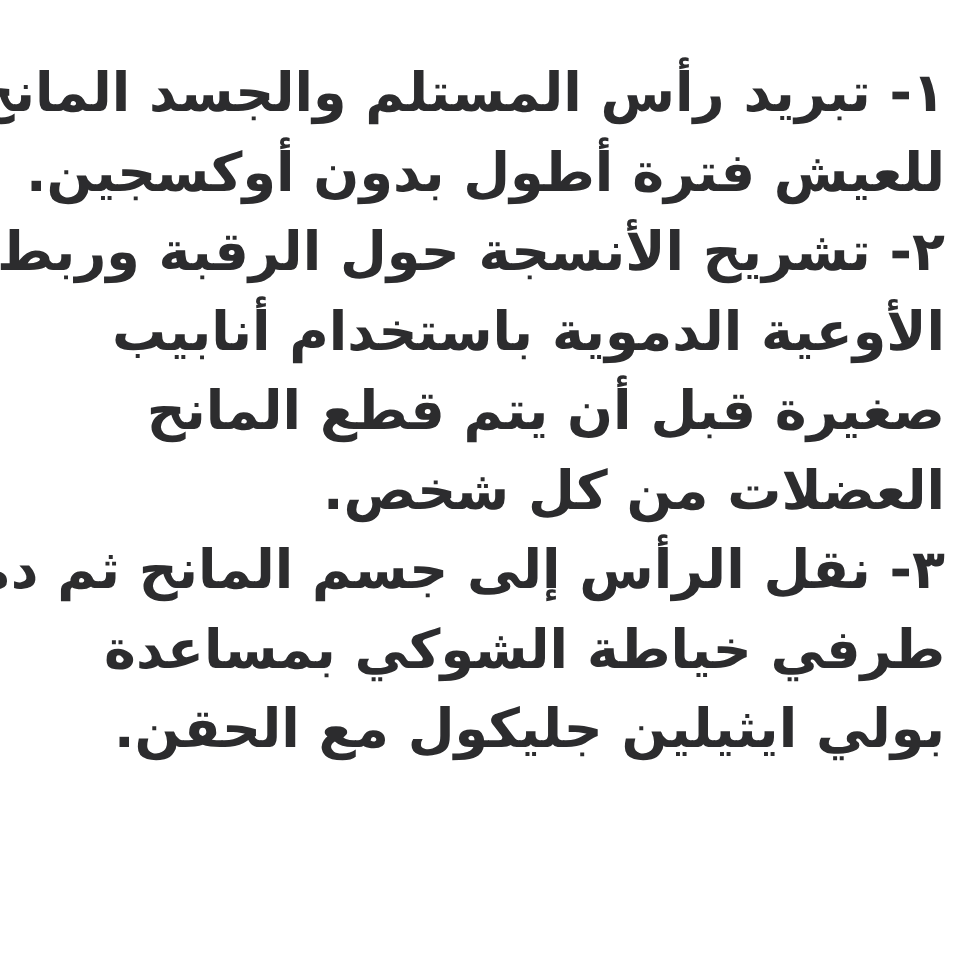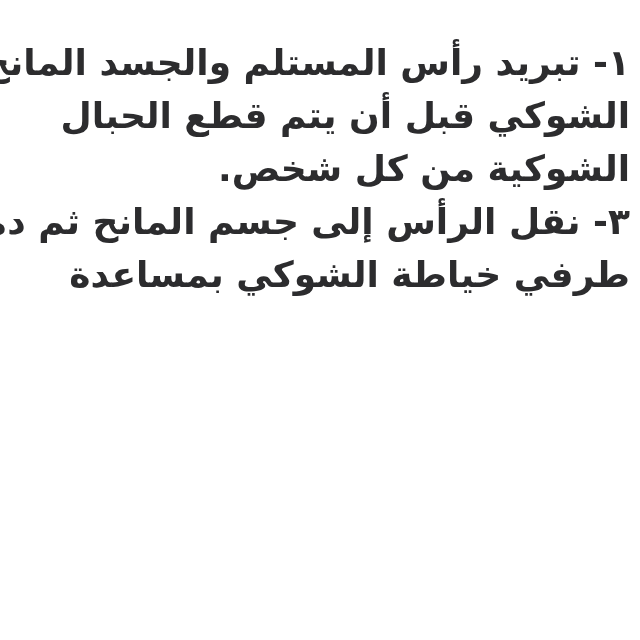--- a/index.html
+++ b/index.html
@@ -29,18 +29,22 @@
   .text-line {
     white-space: nowrap;
   }
 </style>
 </head>
 <body>
 
 <div class="page">
   <div class="text-block" dir="rtl">
     <div class="text-line">١- تبريد رأس المستلم والجسد المانح،</div>
-    <div class="text-line">الشوكي قبل أن يتم قطع الحبال</div>
-    <div class="text-line">الشوكية من كل شخص.</div>
+    <div class="text-line">للعيش فترة أطول بدون أوكسجين.</div>
+    <div class="text-line">٢- تشريح الأنسجة حول الرقبة وربط</div>
+    <div class="text-line">الأوعية الدموية باستخدام أنابيب</div>
+    <div class="text-line">صغيرة قبل أن يتم قطع المانح</div>
+    <div class="text-line">العضلات من كل شخص.</div>
     <div class="text-line">٣- نقل الرأس إلى جسم المانح ثم دمج</div>
     <div class="text-line">طرفي خياطة الشوكي بمساعدة</div>
+    <div class="text-line">بولي ايثيلين جليكول مع الحقن.</div>
   </div>
 </div>
 
 </body></html>

